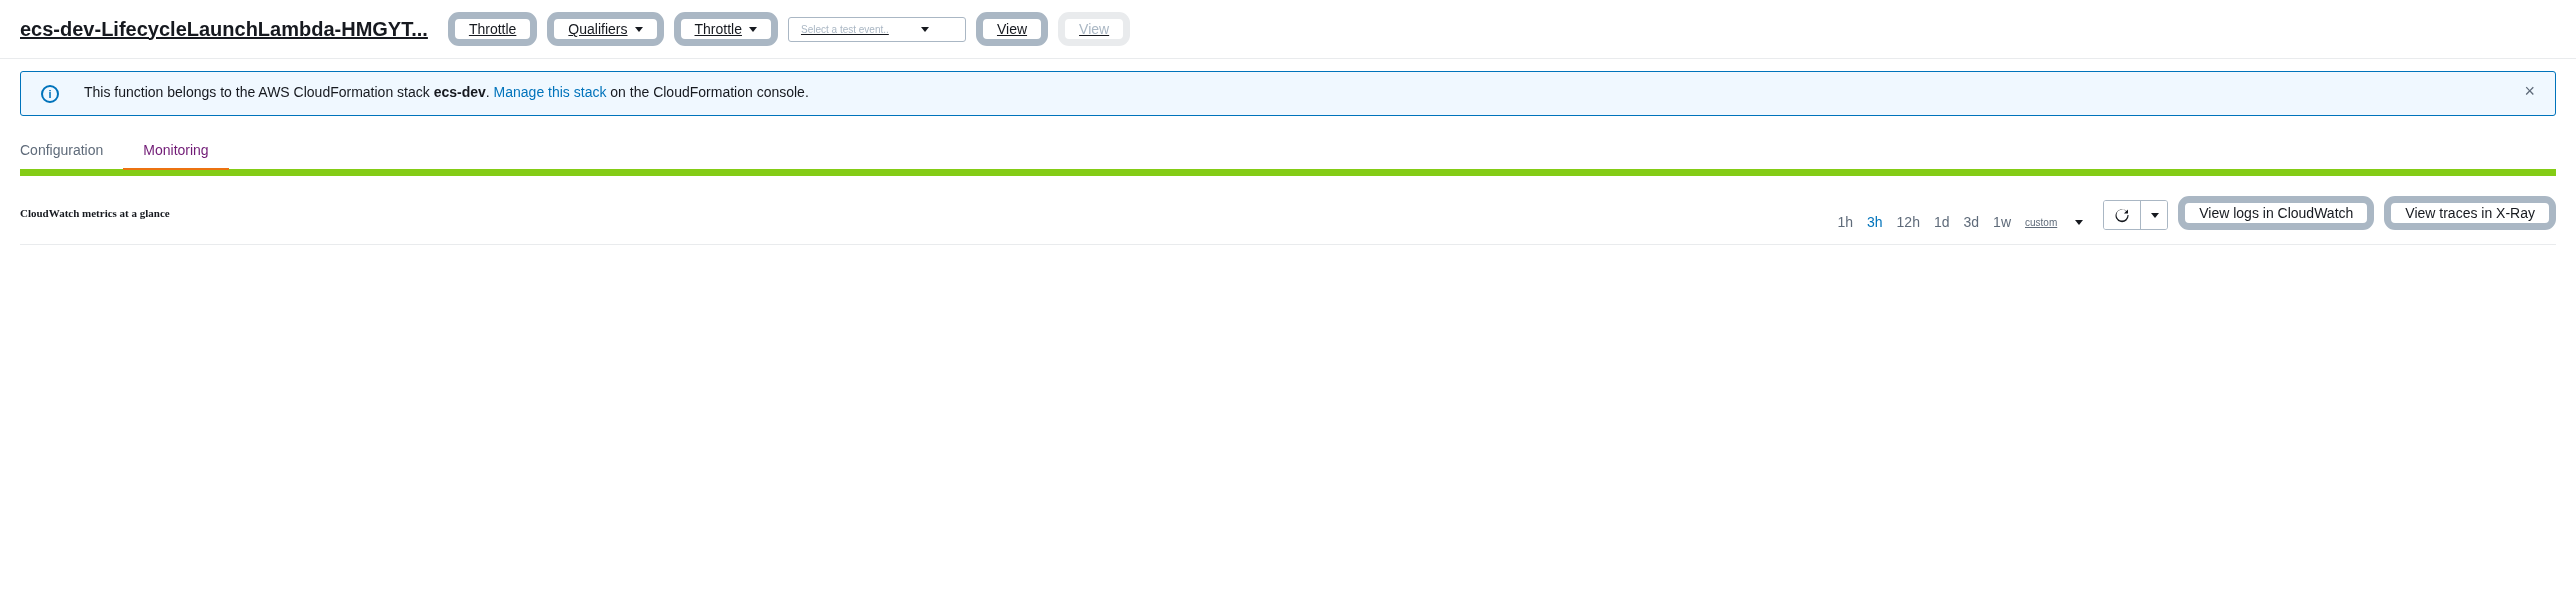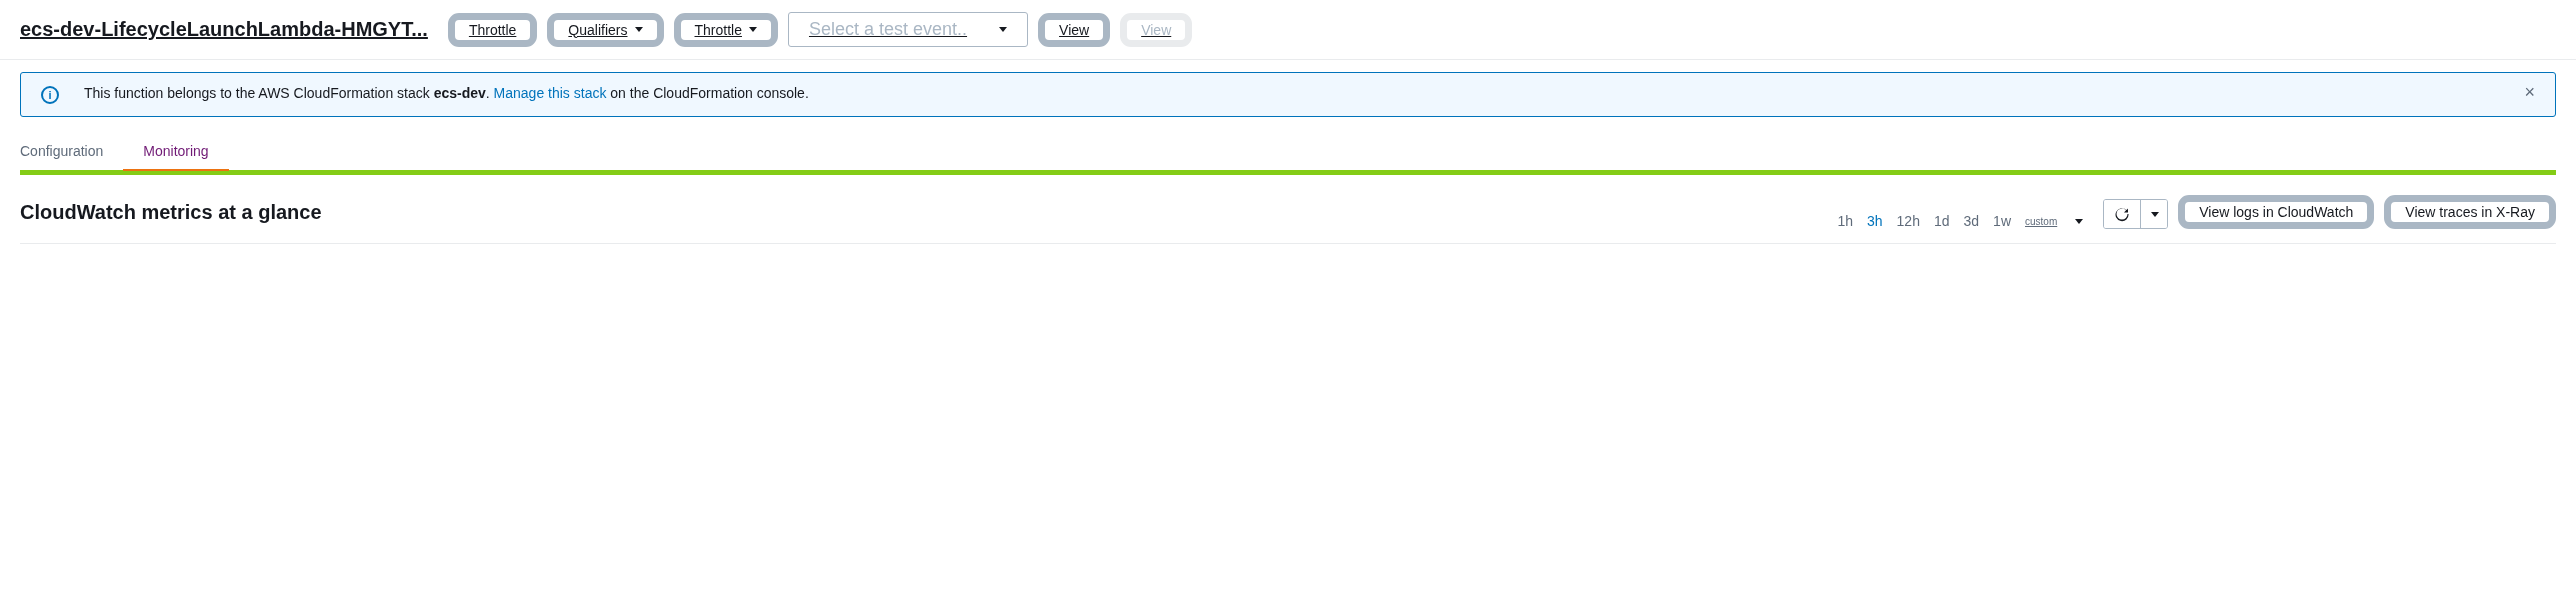--- a/index.html
+++ b/index.html
@@ -56,26 +56,26 @@
       width: 0;
       height: 0;
       border-left: 4px solid transparent;
       border-right: 4px solid transparent;
       border-top: 5px solid #16191f;
       margin-left: 2px;
     }
     .select-test-event {
       display: inline-flex;
       align-items: center;
-      padding: 6px 20px;
+      padding: 6px 12px;
       border: 1px solid #aab7c4;
       border-radius: 3px;
       background: #fff;
       color: #aab7c4;
-      font-size: 18px;
+      font-size: 10px;
       cursor: pointer;
       gap: 30px;
       min-width: 178px;
     }
     .notification-banner {
       display: flex;
       align-items: flex-start;
       padding: 12px 20px;
       background: #f0f8ff;
       border: 1px solid #0073bb;
@@ -118,21 +118,21 @@
       color: #5f6b7a;
       font-size: 18px;
       line-height: 1;
       padding: 0 4px;
       position: absolute;
       right: 16px;
       top: 10px;
     }
     .tabs {
       display: flex;
-      border-bottom: 5px solid #84cc16;
+      border-bottom: 7px solid #84cc16;
       margin: 16px 20px 0;
       gap: 0;
     }
     .tab {
       padding: 10px 20px;
       font-size: 14px;
       cursor: pointer;
       color: #5f6b7a;
       border-bottom: 2px solid transparent;
       margin-bottom: -1px;
@@ -148,23 +148,24 @@
     .content-area {
       padding: 20px 20px 0;
     }
     .metrics-header {
       display: flex;
       align-items: center;
       justify-content: space-between;
       margin-bottom: 14px;
     }
     .metrics-title {
-      font-size: 20px;
+      font-size: 11px;
       font-weight: 700;
       color: #16191f;
+      font-family: Liberation Serif, serif;
     }
     .metrics-actions {
       display: flex;
       gap: 10px;
       align-items: flex-end;
     }
     .time-range-controls {
       display: flex;
       align-items: center;
       gap: 14px;

